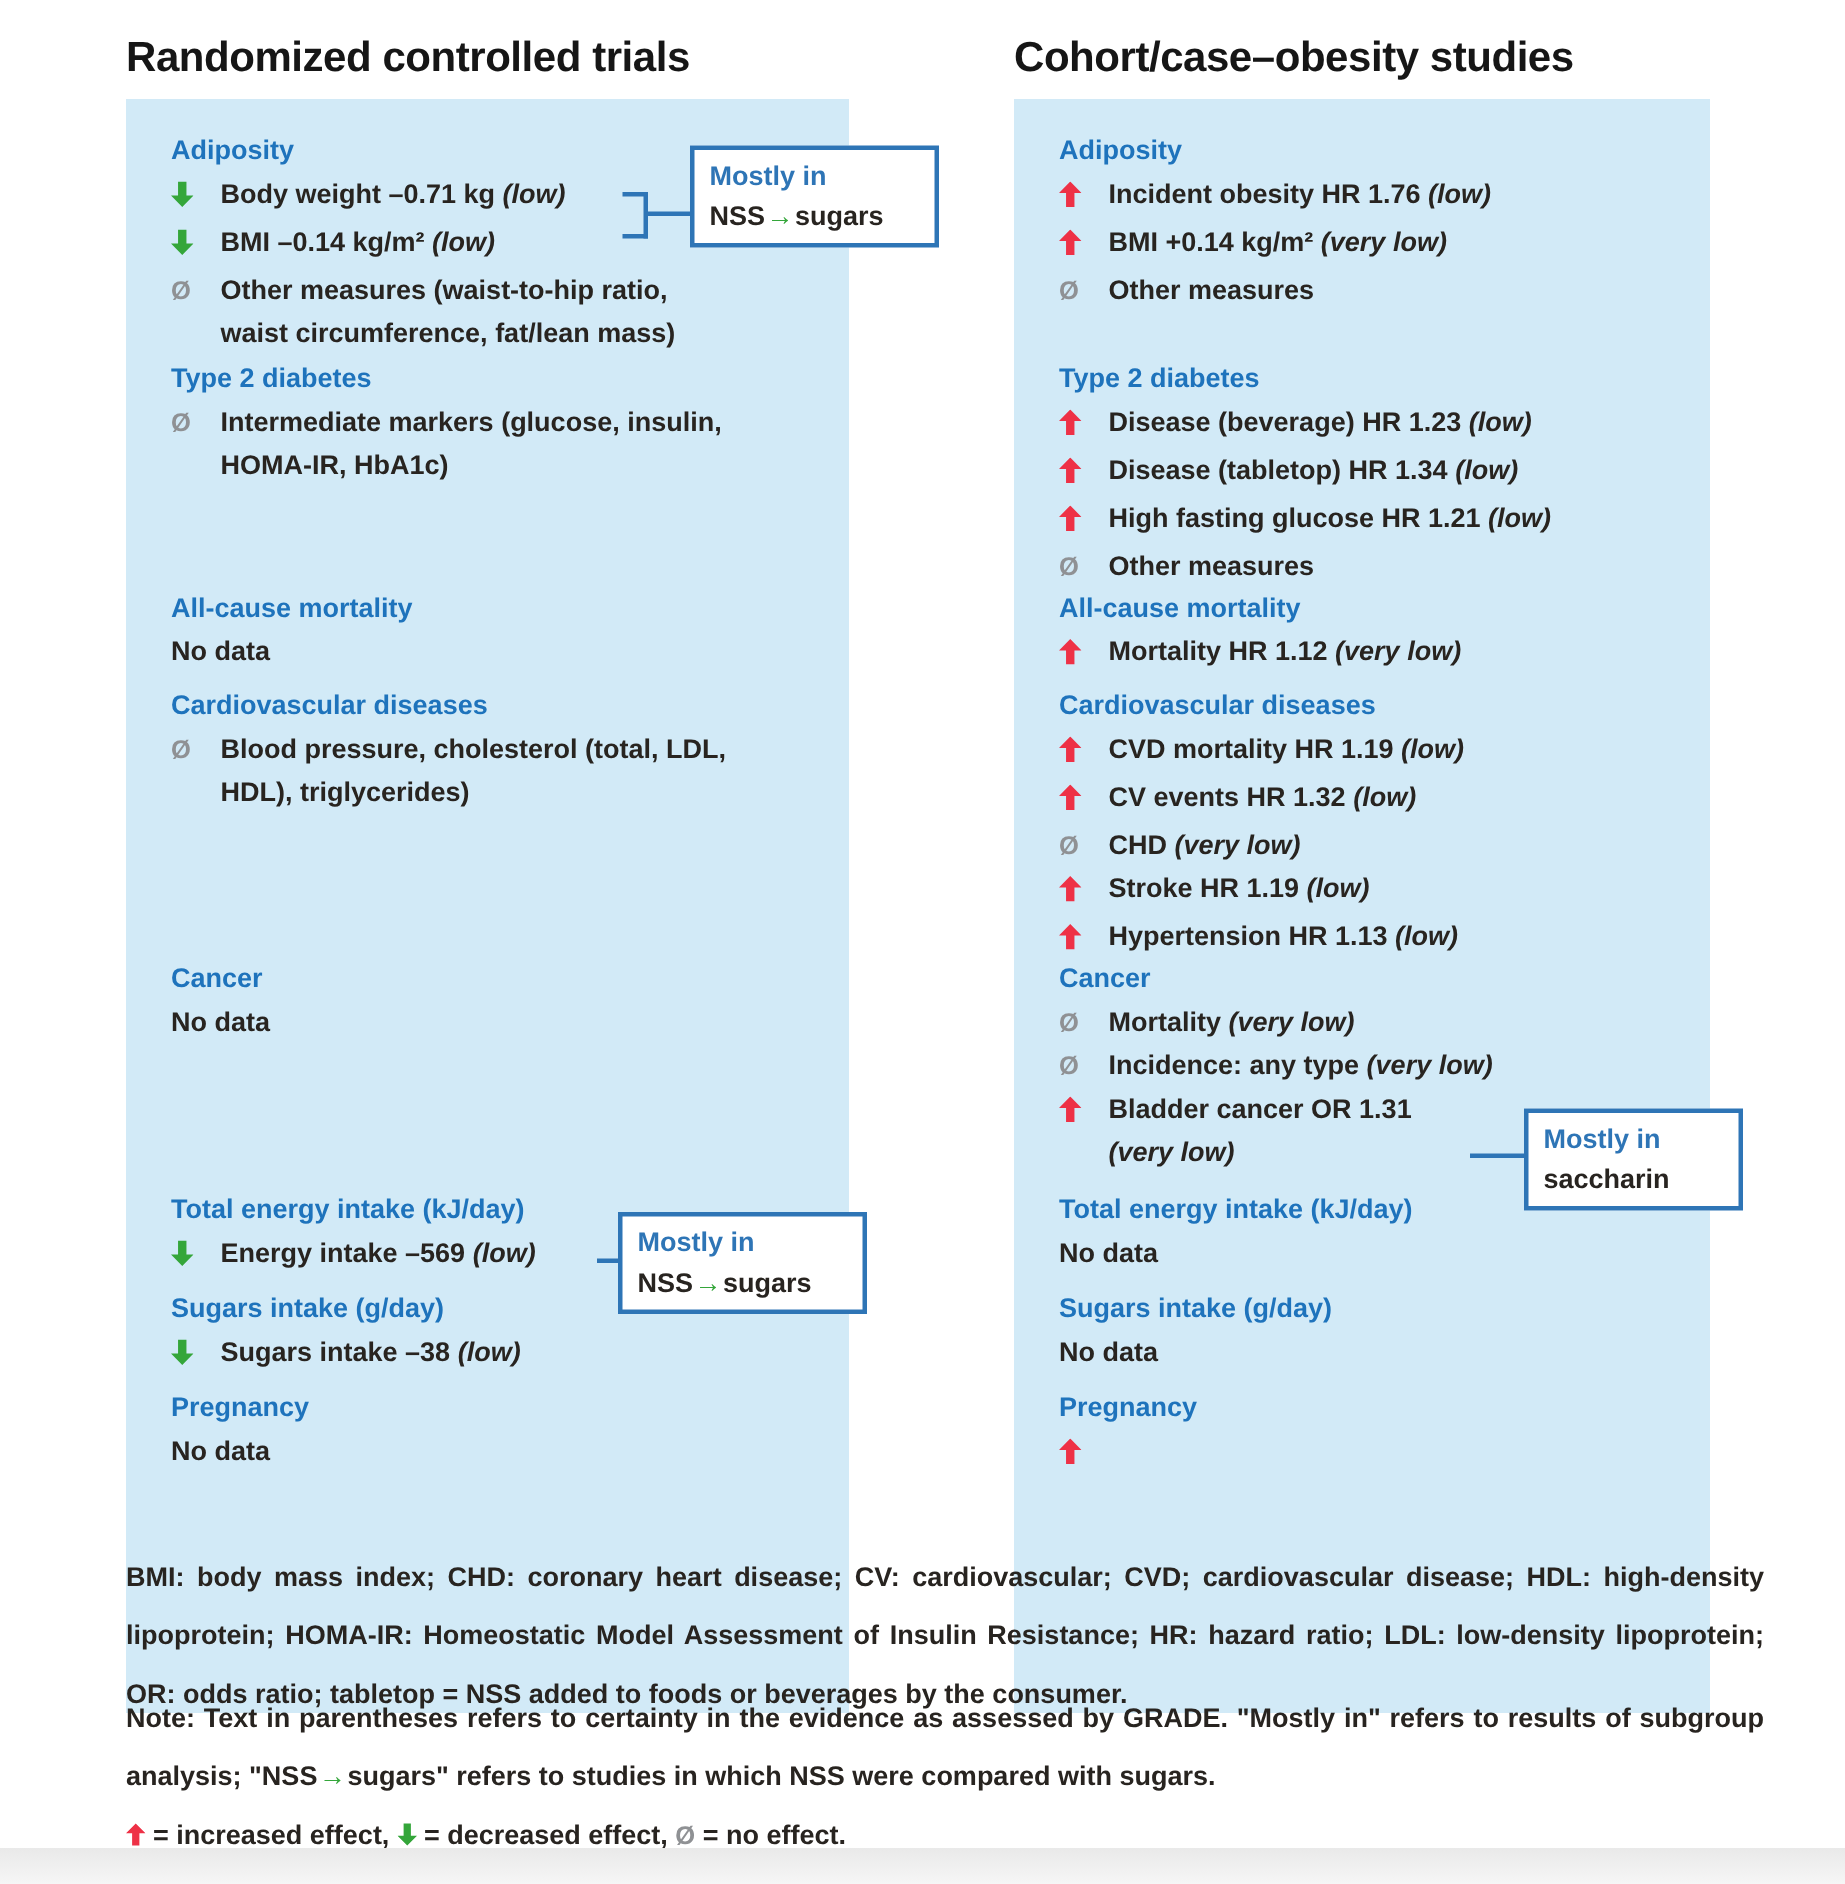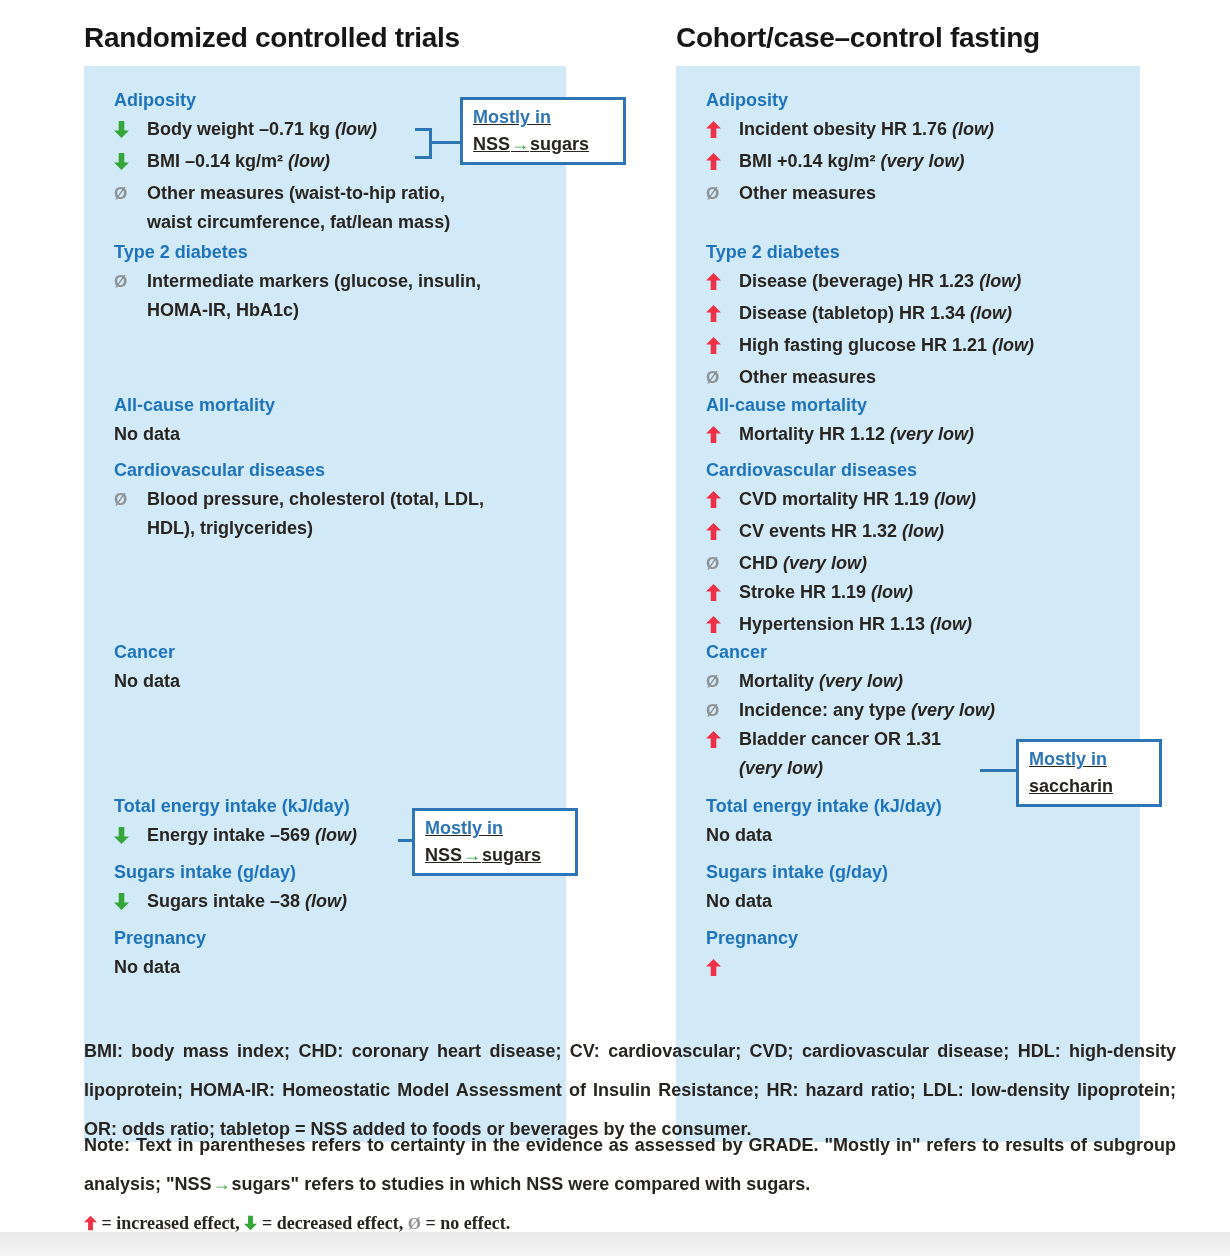--- a/index.html
+++ b/index.html
@@ -15,40 +15,40 @@
   #panel-left{left:84px;width:482px;} #panel-right{left:676px;width:464px;}
   .section{position:absolute;left:30px;right:12px;font-size:18px;line-height:29px;}
   .sec-heading{color:var(--heading);}
   .row{display:flex;align-items:flex-start;}
   .icell{flex:0 0 33px;}
   .icell svg{margin-top:6px;display:inline-block;}
   .noeff{color:var(--noeff);font-size:17px;line-height:29px;}
   .itext{flex:1;}
   .grade{font-style:italic;margin-top:33px;}
   .callout{position:absolute;background:#fff;border:3px solid var(--blue);
-           padding:4px 10px;font-size:18px;line-height:27px;white-space:nowrap;text-decoration:underline;}
+           padding:4px 10px;font-size:18px;line-height:27px;white-space:nowrap;}
   .co-line1{color:var(--co-label);}
   .co-arrow{color:var(--down);padding:0 1px;}
   .cline{position:absolute;background:var(--blue);}
   #footnote,#note{position:absolute;left:84px;width:1092px;font-size:18px;line-height:39px;
                   text-align:justify;color:var(--text);}
   #footnote{top:1032px;} #note{top:1126px;}
-  .legend{text-align:left;font-family:Liberation Serif, serif;}
+  .legend{text-align:left;}
   .inline-icon svg{vertical-align:-2px;}
   .inline-noeff{color:var(--noeff);font-size:17px;}
   #bottom-strip{position:absolute;left:0;top:1232px;width:1230px;height:24px;
                 background:linear-gradient(#e9e9e9,#f6f6f6);}
 </style>
 </head>
 <body>
 
 <div id="page">
 
   <div class="col-title" id="title-left">Randomized controlled trials</div>
-  <div class="col-title" id="title-right">Cohort/case–control fasting</div>
+  <div class="col-title" id="title-right">Cohort/case–obesity studies</div>
 
   <div class="panel" id="panel-left">
     <div class="section" style="top:20px">
         <div class="sec-heading">Adiposity</div>
         <div class="row">
           <span class="icell"><span><svg width="15" height="17" viewBox="0 0 15 17">
                 <path d="M7.5 17 L0 9.4 L4.7 9.4 L4.7 0 L10.3 0 L10.3 9.4 L15 9.4 Z" fill="#34a63a"></path>
               </svg></span></span>
           <span class="itext"><span>Body weight –0.71 kg</span> <span class="grade">(low)</span></span>
         </div>

